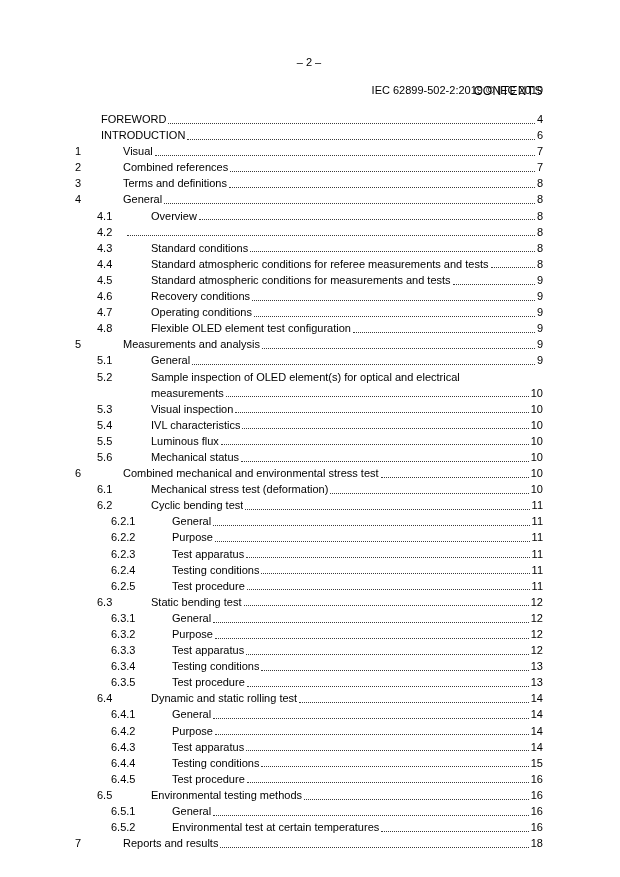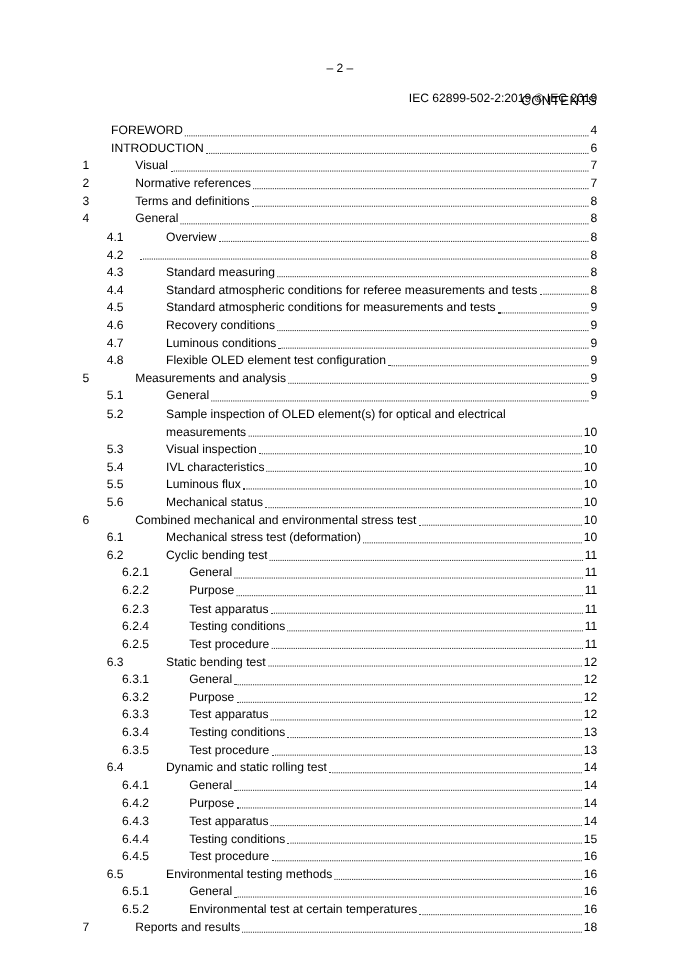--- a/index.html
+++ b/index.html
@@ -90,21 +90,21 @@
         <span class="page">6</span>
       </div>
       <div class="toc-row level0">
         <span class="num">1</span>
         <span class="label">Visual</span>
         <span class="dots"></span>
         <span class="page">7</span>
       </div>
       <div class="toc-row level0">
         <span class="num">2</span>
-        <span class="label">Normative references</span>
+        <span class="label">Combined references</span>
         <span class="dots"></span>
         <span class="page">7</span>
       </div>
       <div class="toc-row level0">
         <span class="num">3</span>
         <span class="label">Terms and definitions</span>
         <span class="dots"></span>
         <span class="page">8</span>
       </div>
       <div class="toc-row level0">
@@ -119,21 +119,21 @@
         <span class="dots"></span>
         <span class="page">8</span>
       </div>
       <div class="toc-row level1">
         <span class="num">4.2</span>
         <span class="dots"></span>
         <span class="page">8</span>
       </div>
       <div class="toc-row level1">
         <span class="num">4.3</span>
-        <span class="label">Standard measuring</span>
+        <span class="label">Standard conditions</span>
         <span class="dots"></span>
         <span class="page">8</span>
       </div>
       <div class="toc-row level1">
         <span class="num">4.4</span>
         <span class="label">Standard atmospheric conditions for referee measurements and tests</span>
         <span class="dots"></span>
         <span class="page">8</span>
       </div>
       <div class="toc-row level1">
@@ -143,21 +143,21 @@
         <span class="page">9</span>
       </div>
       <div class="toc-row level1">
         <span class="num">4.6</span>
         <span class="label">Recovery conditions</span>
         <span class="dots"></span>
         <span class="page">9</span>
       </div>
       <div class="toc-row level1">
         <span class="num">4.7</span>
-        <span class="label">Luminous conditions</span>
+        <span class="label">Operating conditions</span>
         <span class="dots"></span>
         <span class="page">9</span>
       </div>
       <div class="toc-row level1">
         <span class="num">4.8</span>
         <span class="label">Flexible OLED element test configuration</span>
         <span class="dots"></span>
         <span class="page">9</span>
       </div>
       <div class="toc-row level0">

